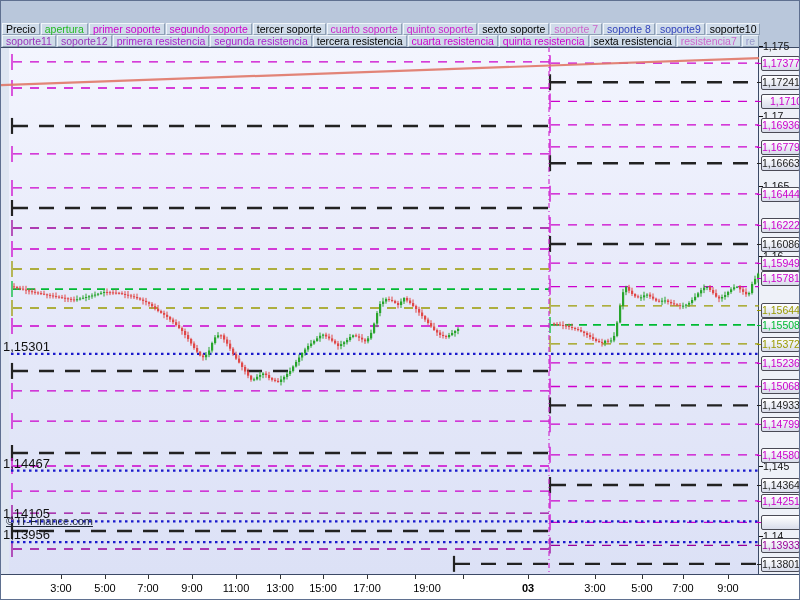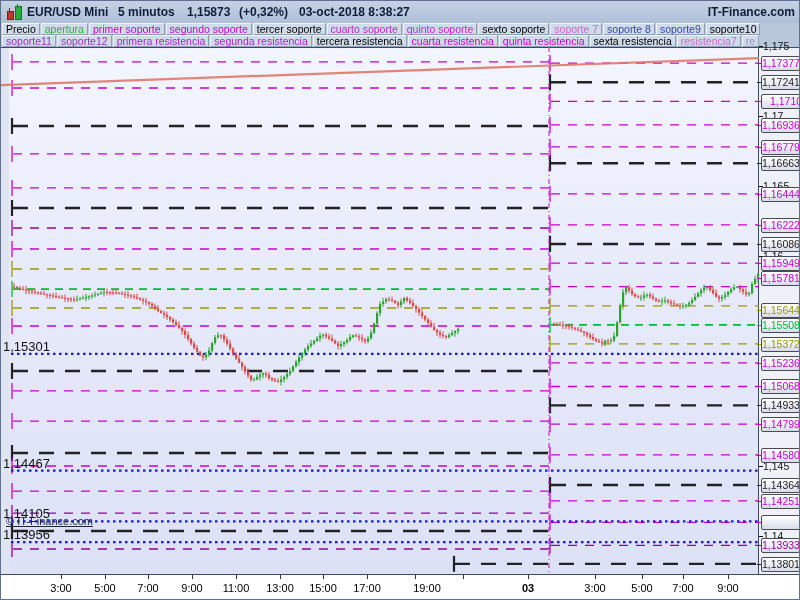--- a/index.html
+++ b/index.html
@@ -66,34 +66,20 @@
   }
   .tlabel{ position:absolute; top:7px; transform:translateX(-50%); font-size:11px; color:#000; white-space:nowrap;}
   .tlabel.bold{ font-weight:bold;}
   .ttick{ position:absolute; top:0; width:1px; height:4px; background:#333;}
 </style>
 </head>
 <body>
 
 <div id="app">
 
-  <div id="titlebar">
-    <span id="candle-ico">
-      <span class="w1"></span>
-        <span class="c1"></span>
-        <span class="w2"></span>
-        <span class="c2"></span>
-    </span>
-    <span class="t" style="left:26px">EUR/USD Mini</span>
-    <span class="t" style="left:117px">5 minutos</span>
-    <span class="t" style="left:186px">1,15873</span>
-    <span class="t" style="left:238px">(+0,32%)</span>
-    <span class="t" style="left:298px">03-oct-2018 8:38:27</span>
-    <span class="t" style="right:6px">IT-Finance.com</span>
-  </div>
 
   <div id="legend1" class="legendrow"><span class="tag" style="color: rgb(0, 0, 0);">Precio</span><span class="tag" style="color: rgb(34, 187, 34);">apertura</span><span class="tag" style="color: rgb(204, 0, 204);">primer soporte</span><span class="tag" style="color: rgb(204, 0, 204);">segundo soporte</span><span class="tag" style="color: rgb(0, 0, 0);">tercer soporte</span><span class="tag" style="color: rgb(204, 34, 204);">cuarto soporte</span><span class="tag" style="color: rgb(204, 34, 204);">quinto soporte</span><span class="tag" style="color: rgb(0, 0, 0);">sexto soporte</span><span class="tag" style="color: rgb(204, 102, 204);">soporte 7</span><span class="tag" style="color: rgb(51, 68, 187);">soporte 8</span><span class="tag" style="color: rgb(51, 68, 187);">soporte9</span><span class="tag" style="color: rgb(0, 0, 0);">soporte10</span></div>
   <div id="legend2" class="legendrow"><span class="tag" style="color: rgb(153, 51, 187);">soporte11</span><span class="tag" style="color: rgb(153, 51, 187);">soporte12</span><span class="tag" style="color: rgb(170, 34, 204);">primera resistencia</span><span class="tag" style="color: rgb(170, 34, 204);">segunda resistencia</span><span class="tag" style="color: rgb(0, 0, 0);">tercera resistencia</span><span class="tag" style="color: rgb(204, 0, 204);">cuarta resistencia</span><span class="tag" style="color: rgb(204, 0, 204);">quinta resistencia</span><span class="tag" style="color: rgb(0, 0, 0);">sexta resistencia</span><span class="tag" style="color: rgb(204, 102, 204);">resistencia7</span><span class="tag" style="color: rgb(153, 153, 204);">re</span></div>
 
   <div id="chart-region">
     <div id="plotbg"></div>
     <div id="axisbg"></div>
   </div>
 
   <svg id="plot-svg" xmlns="http://www.w3.org/2000/svg">

